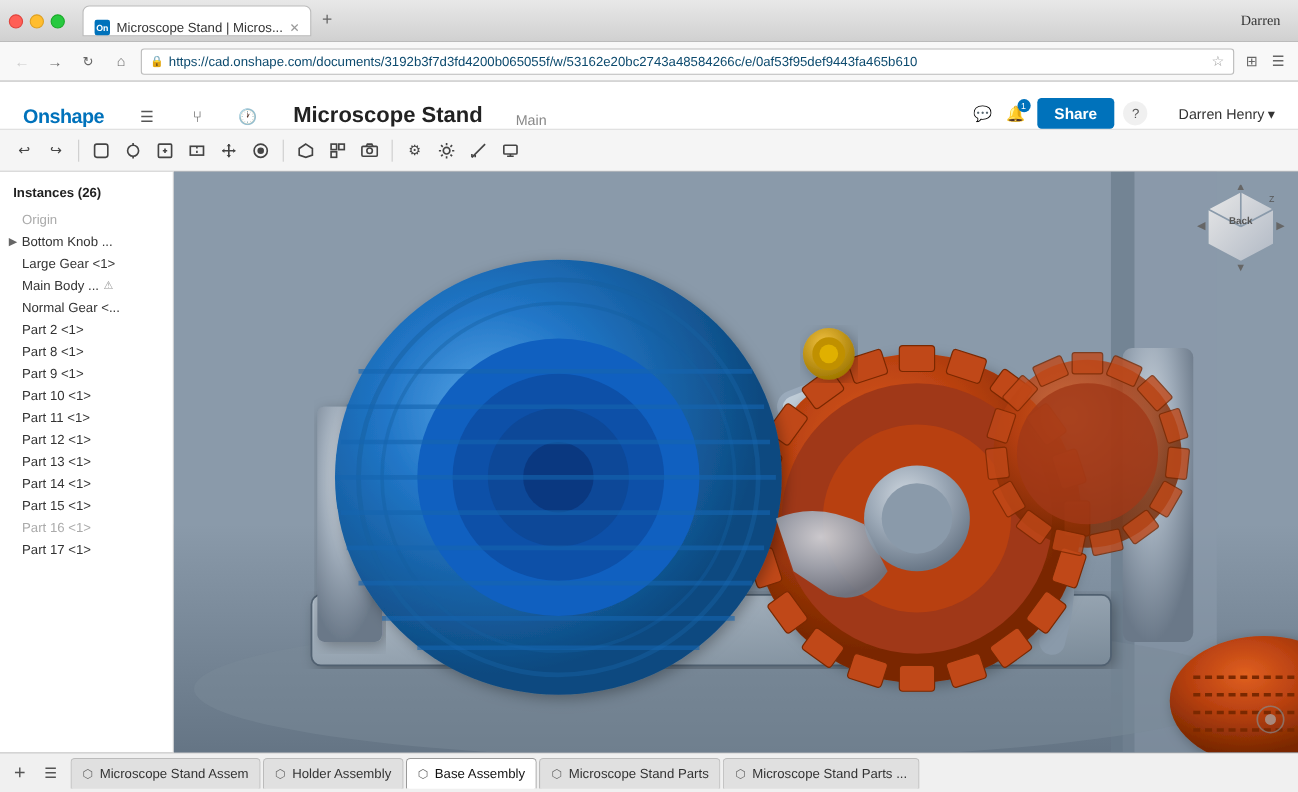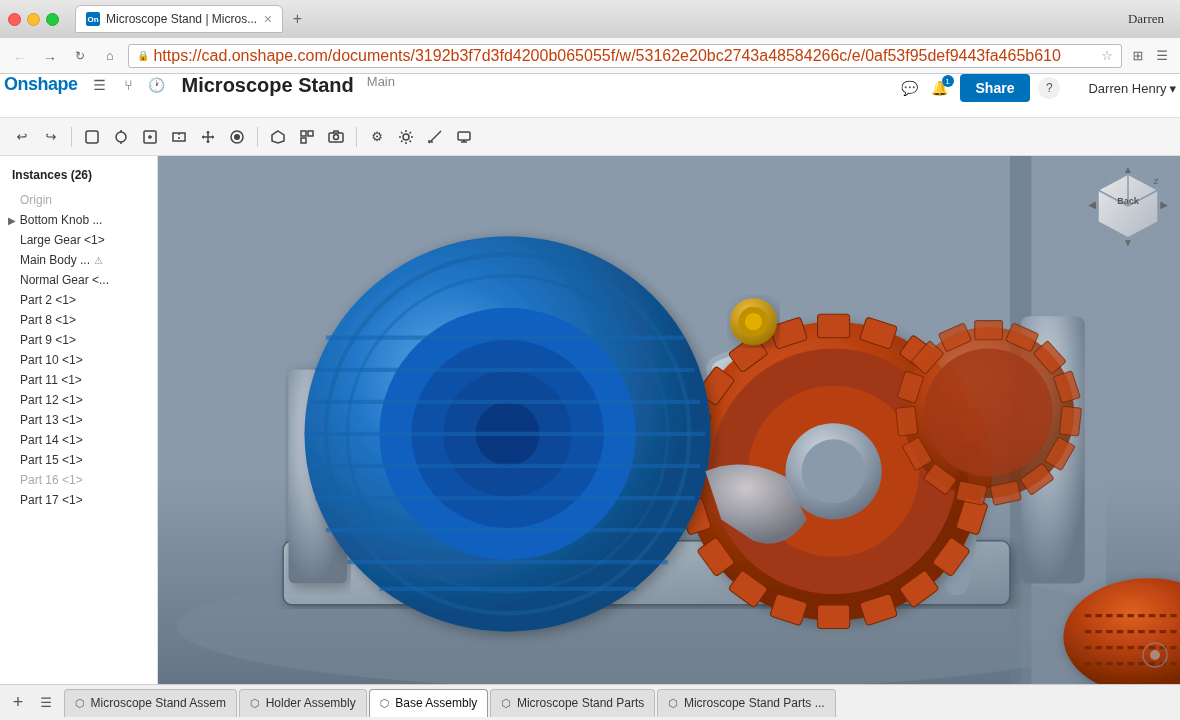--- a/index.html
+++ b/index.html
@@ -20,21 +20,21 @@
     .tl-yellow { background: #ffbd2e; border: 1px solid #dea123; }
     .tl-green { background: #27c93f; border: 1px solid #1aab29; }
     .tab-bar { display: flex; align-items: center; margin-left: 8px; gap: 2px; }
     .browser-tab {
       height: 28px;
       background: #f2f2f2;
       border: 1px solid #bbb;
       border-radius: 6px 6px 0 0;
       padding: 0 10px;
       display: flex;
-      align-items: center;
+      align-items: flex-end;
       gap: 6px;
       font-size: 12px;
       color: #333;
       min-width: 140px;
     }
     .browser-tab.active { background: #fff; }
     .tab-favicon { width: 14px; height: 14px; background: #0072bb; border-radius: 2px; display: flex; align-items: center; justify-content: center; font-size: 8px; color: white; font-weight: bold; }
     .tab-close { margin-left: auto; color: #999; font-size: 11px; cursor: pointer; }
     .new-tab-btn { width: 24px; height: 24px; display: flex; align-items: center; justify-content: center; color: #666; font-size: 16px; cursor: pointer; }
     .title-spacer { flex: 1; }
@@ -59,34 +59,34 @@
       height: 24px;
       border: 1px solid #bbb;
       border-radius: 3px;
       background: white;
       display: flex;
       align-items: center;
       padding: 0 8px;
       gap: 4px;
     }
     .url-lock { font-size: 10px; color: #666; }
-    .url-text { font-size: 16px; color: #c2410c; flex: 1; }
+    .url-text { font-size: 12px; color: #0c4a6e; flex: 1; }
     .url-star { font-size: 13px; color: #999; }
     .addr-icons { display: flex; gap: 4px; align-items: center; }
     .addr-icon { width: 20px; height: 20px; display: flex; align-items: center; justify-content: center; color: #666; font-size: 13px; cursor: pointer; }
 
     
     #appheader {
       height: 44px;
       background: white;
       border-bottom: 1px solid #e0e0e0;
       display: flex;
-      align-items: flex-start;
-      padding: 0 4px;
-      gap: 7px;
+      align-items: flex-end;
+      padding: 0 21px;
+      gap: 24px;
     }
     .onshape-logo {
       font-size: 18px;
       font-weight: bold;
       color: #0072bb;
       letter-spacing: -0.5px;
       margin-right: 4px;
     }
     .header-icon { width: 22px; height: 22px; display: flex; align-items: center; justify-content: center; color: #555; font-size: 14px; cursor: pointer; }
     .doc-title { font-size: 20px; font-weight: 600; color: #222; margin: 0 6px; }

